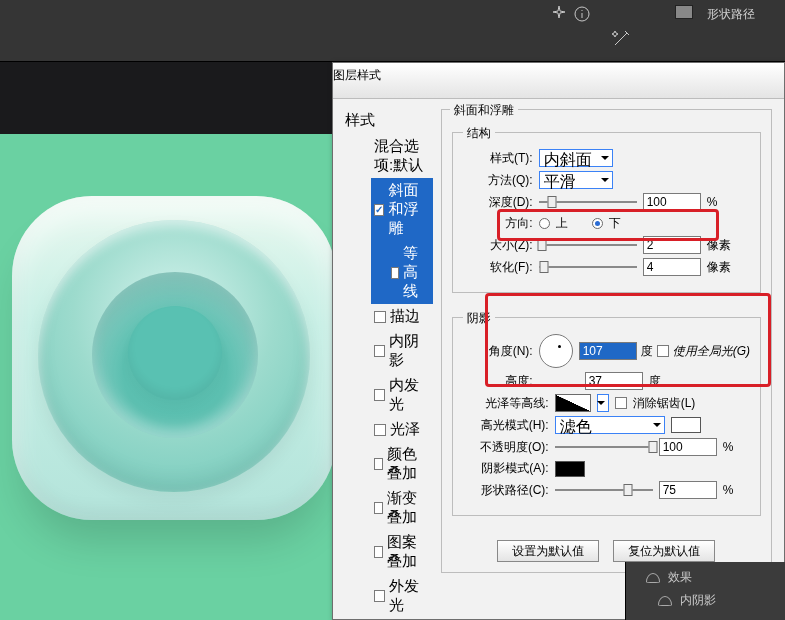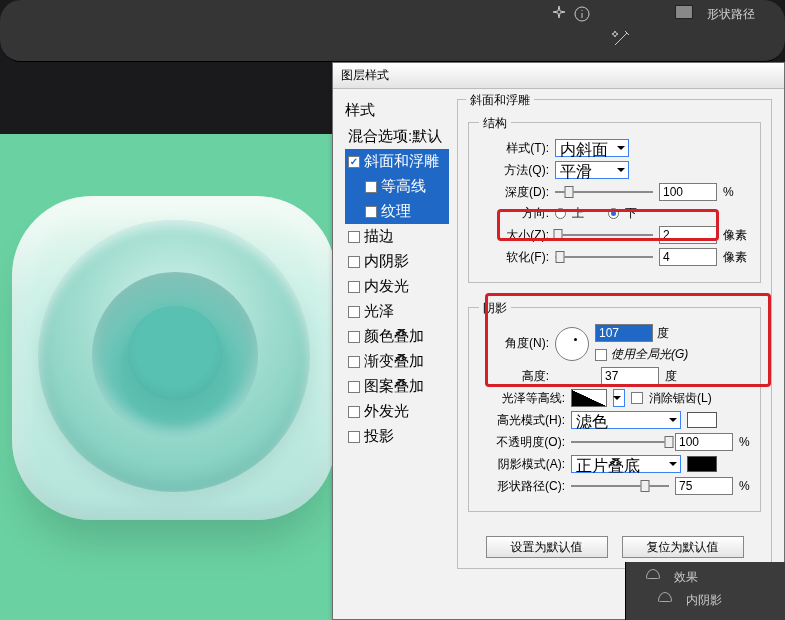--- a/index.html
+++ b/index.html
@@ -2,44 +2,44 @@
 <html><head>
 <meta charset="utf-8">
 <style>
   * { box-sizing: border-box; margin: 0; padding: 0; font-family: "Microsoft YaHei", "SimSun", Arial, sans-serif; }
   body { width: 785px; height: 620px; overflow: hidden; position: relative; }
 
   .bg-dark { position: absolute; inset: 0; background: #1a1a1c; }
   .bg-teal { position: absolute; left: 0; top: 134px; width: 538px; height: 486px; background: #6ad1a2; }
 
   
-  .top-toolbar { position: absolute; top: 0; right: 0; height: 62px; width: 785px; background: #353535; border-bottom: 1px solid #000; border-radius: 21px; }
+  .top-toolbar { position: absolute; top: 0; right: 0; height: 62px; width: 785px; background: #353535; border-bottom: 1px solid #000; }
   .top-shape-label { position: absolute; top: 6px; right: 30px; color: #d0d0d0; font-size: 12px; }
   .top-shape-swatch { position: absolute; top: 5px; right: 92px; width: 18px; height: 14px; background: #888; border: 1px solid #222; }
   .top-small-icon { position: absolute; top: 4px; width: 20px; height: 20px; color: #aaa; }
 
   
   .icon-preview { position: absolute; left: 12px; top: 196px; width: 324px; height: 324px; border-radius: 80px; background: linear-gradient(180deg, #e8f8ef 0%, #c6efe5 40%, #b4e4db 100%); box-shadow: 0 30px 40px -10px rgba(0,0,0,.15), inset 0 20px 30px rgba(255,255,255,.6), inset 0 -6px 20px rgba(0,0,0,.08); }
   .icon-ring-big { position: absolute; left: 26px; top: 24px; width: 272px; height: 272px; border-radius: 50%; background: radial-gradient(circle at 50% 35%, #d6f4ee 0%, #9ddbcd 45%, #6cc7b8 100%); box-shadow: inset 0 6px 12px rgba(255,255,255,.6), inset 0 -10px 20px rgba(0,0,0,.08), 0 8px 18px rgba(0,0,0,.06); }
   .icon-ring-inner { position: absolute; left: 54px; top: 52px; width: 166px; height: 166px; border-radius: 50%; background: radial-gradient(circle at 50% 60%, #59c1b2 0%, #5cbfb0 40%, #98d9cf 80%); box-shadow: inset 0 18px 24px rgba(0,0,0,.10), inset 0 -10px 14px rgba(255,255,255,.3); }
   .icon-dot { position: absolute; left: 36px; top: 34px; width: 94px; height: 94px; border-radius: 50%; background: #59c1b2; box-shadow: inset 0 -6px 10px rgba(0,0,0,.06), 0 8px 12px rgba(0,0,0,.03); }
 
   
   .layer-panel { position: absolute; right: 0; bottom: 0; width: 160px; height: 58px; background: #3b3b3b; color: #c8c8c8; font-size: 12px; padding: 4px 8px; border-left: 1px solid #000; }
-  .layer-row { display: flex; align-items: flex-start; gap: 14px; padding: 3px 0 3px 12px; }
+  .layer-row { display: flex; align-items: center; gap: 8px; padding: 3px 0 3px 12px; }
   .eye { width: 14px; height: 10px; border: 1px solid #aaa; border-radius: 50%/90% 90% 10% 10%; }
 
   
   .dialog { position: absolute; left: 332px; top: 62px; width: 453px; height: 558px; background: #f2f2f2; border: 1px solid #6e6e6e; box-shadow: 2px 2px 6px rgba(0,0,0,.4); }
-  .dlg-title { height: 26px; background: linear-gradient(#fff,#e4e4e4); border-bottom: 1px solid #bcbcbc; font-size: 12px; line-height: 24px; padding-left: 8px; }
+  .dlg-title { height: 36px; background: linear-gradient(#fff,#e4e4e4); border-bottom: 1px solid #bcbcbc; font-size: 12px; line-height: 24px; }
   .dlg-body { display: flex; height: calc(100% - 24px); }
   .col-left { width: 122px; padding: 10px 6px 6px 12px; font-size: 15px; }
   .col-left .hdr { padding: 2px 0 4px 0; }
   .col-left ul { list-style: none; }
-  .col-left li { padding: 3px 3px; display: flex; align-items: center; gap: 4px; cursor: default; }
+  .col-left li { padding: 3px 3px; display: flex; align-items: center; gap: 4px; cursor: default; margin-left: 26px; }
   .col-left li.selected { background: #1f68c6; color: #fff; }
   .col-left li.indent { padding-left: 20px; }
   .cb { width: 12px; height: 12px; border: 1px solid #7a7a7a; background: #fff; display: inline-flex; align-items: center; justify-content: center; font-size: 10px; color: #1f68c6; line-height: 1; }
   .cb.chk::after { content: "✓"; font-weight: bold; }
 
   .col-right { flex: 1; padding: 10px 12px 10px 2px; font-size: 12px; position: relative; }
   .groupbox { border: 1px solid #bdbdbd; margin: 0 0 24px 0; padding: 12px 10px 12px 12px; position: relative; }
   .groupbox > .legend { position: absolute; top: -8px; left: 10px; padding: 0 4px; background: #f2f2f2; font-size: 12px; }
   .outer-wrap { border: 1px solid #bdbdbd; padding: 22px 10px 10px 10px; position: relative; }
   .row { display: flex; align-items: center; gap: 6px; margin: 4px 0; white-space: nowrap; }
@@ -58,21 +58,21 @@
   .radio { width: 11px; height: 11px; border: 1px solid #6b6b6b; border-radius: 50%; background: #fff; display: inline-flex; align-items: center; justify-content: center; }
   .radio.sel::after { content: ""; width: 5px; height: 5px; background: #2b6cd4; border-radius: 50%; }
 
   .swatch-grad { width: 36px; height: 18px; border: 1px solid #6b6b6b; background: linear-gradient(to top right, #000 0%, #000 49.5%, #fff 50.5%, #fff 100%); }
   .swatch-black { width: 30px; height: 16px; background: #000; border: 1px solid #555; }
   .swatch-white { width: 30px; height: 16px; background: #fff; border: 1px solid #555; }
 
   .anglewheel { width: 34px; height: 34px; border: 1px solid #7a7a7a; border-radius: 50%; position: relative; background: #fff; }
   .anglewheel::after { content: ""; position: absolute; width: 3px; height: 3px; background: #000; border-radius: 50%; left: 18px; top: 10px; }
 
-  .btn { height: 22px; border: 1px solid #888; background: linear-gradient(#fff,#e4e4e4); font-size: 12px; padding: 0 24px; }
+  .btn { height: 22px; border: 1px solid #888; background: linear-gradient(#fff,#e4e4e4); font-size: 12px; padding: 0 14px; }
   .btnrow { display: flex; gap: 14px; justify-content: center; margin-top: 4px; }
 
   .hl { position: absolute; border: 3px solid #d81f27; border-radius: 4px; pointer-events: none; }
 </style>
 </head>
 <body>
 
 <div class="bg-dark"></div>
 <div class="bg-teal"></div>
 
@@ -110,24 +110,20 @@
             <span>混合选项:默认</span>
           </li>
         <li class="selected">
             <span class="cb chk"></span>
             <span>斜面和浮雕</span>
           </li>
         <li class="selected indent">
             <span class="cb"></span>
             <span>等高线</span>
           </li>
-        <li class="selected indent">
-            <span class="cb"></span>
-            <span>纹理</span>
-          </li>
         <li>
             <span class="cb"></span>
             <span>描边</span>
           </li>
         <li>
             <span class="cb"></span>
             <span>内阴影</span>
           </li>
         <li>
             <span class="cb"></span>
@@ -211,21 +207,21 @@
             <span class="unit">像素</span>
           </div>
         </div>
 
         <div class="groupbox">
           <span class="legend">阴影</span>
 
           <div class="row">
             <span class="lbl">角度(N):</span>
             <div class="anglewheel"></div>
-            <div style="display:flex;flex-direction:column;gap:4px;">
+            <div style="display:flex;flex-direction:row;gap:4px;">
               <div style="display:flex;align-items:center;gap:4px;">
                 <input class="txt sel" value="107" style="">
                 <span class="unit">度</span>
               </div>
               <div style="display:flex;align-items:center;gap:4px;font-style:italic;">
                 <span class="cb"></span>
                 <span>使用全局光(G)</span>
               </div>
             </div>
           </div>
@@ -251,21 +247,20 @@
             <span class="lblw">不透明度(O):</span>
             <div class="slider">
                 <div class="track"></div>
                 <div class="thumb" style="left:100%"></div>
               </div>
             <input class="txt" value="100" style="">
             <span class="unit">%</span>
           </div>
           <div class="row">
             <span class="lblw">阴影模式(A):</span>
-            <div class="select" style="min-width:110px">正片叠底</div>
             <div class="swatch-black"></div>
           </div>
           <div class="row">
             <span class="lblw">形状路径(C):</span>
             <div class="slider">
                 <div class="track"></div>
                 <div class="thumb" style="left:75%"></div>
               </div>
             <input class="txt" value="75" style="">
             <span class="unit">%</span>

